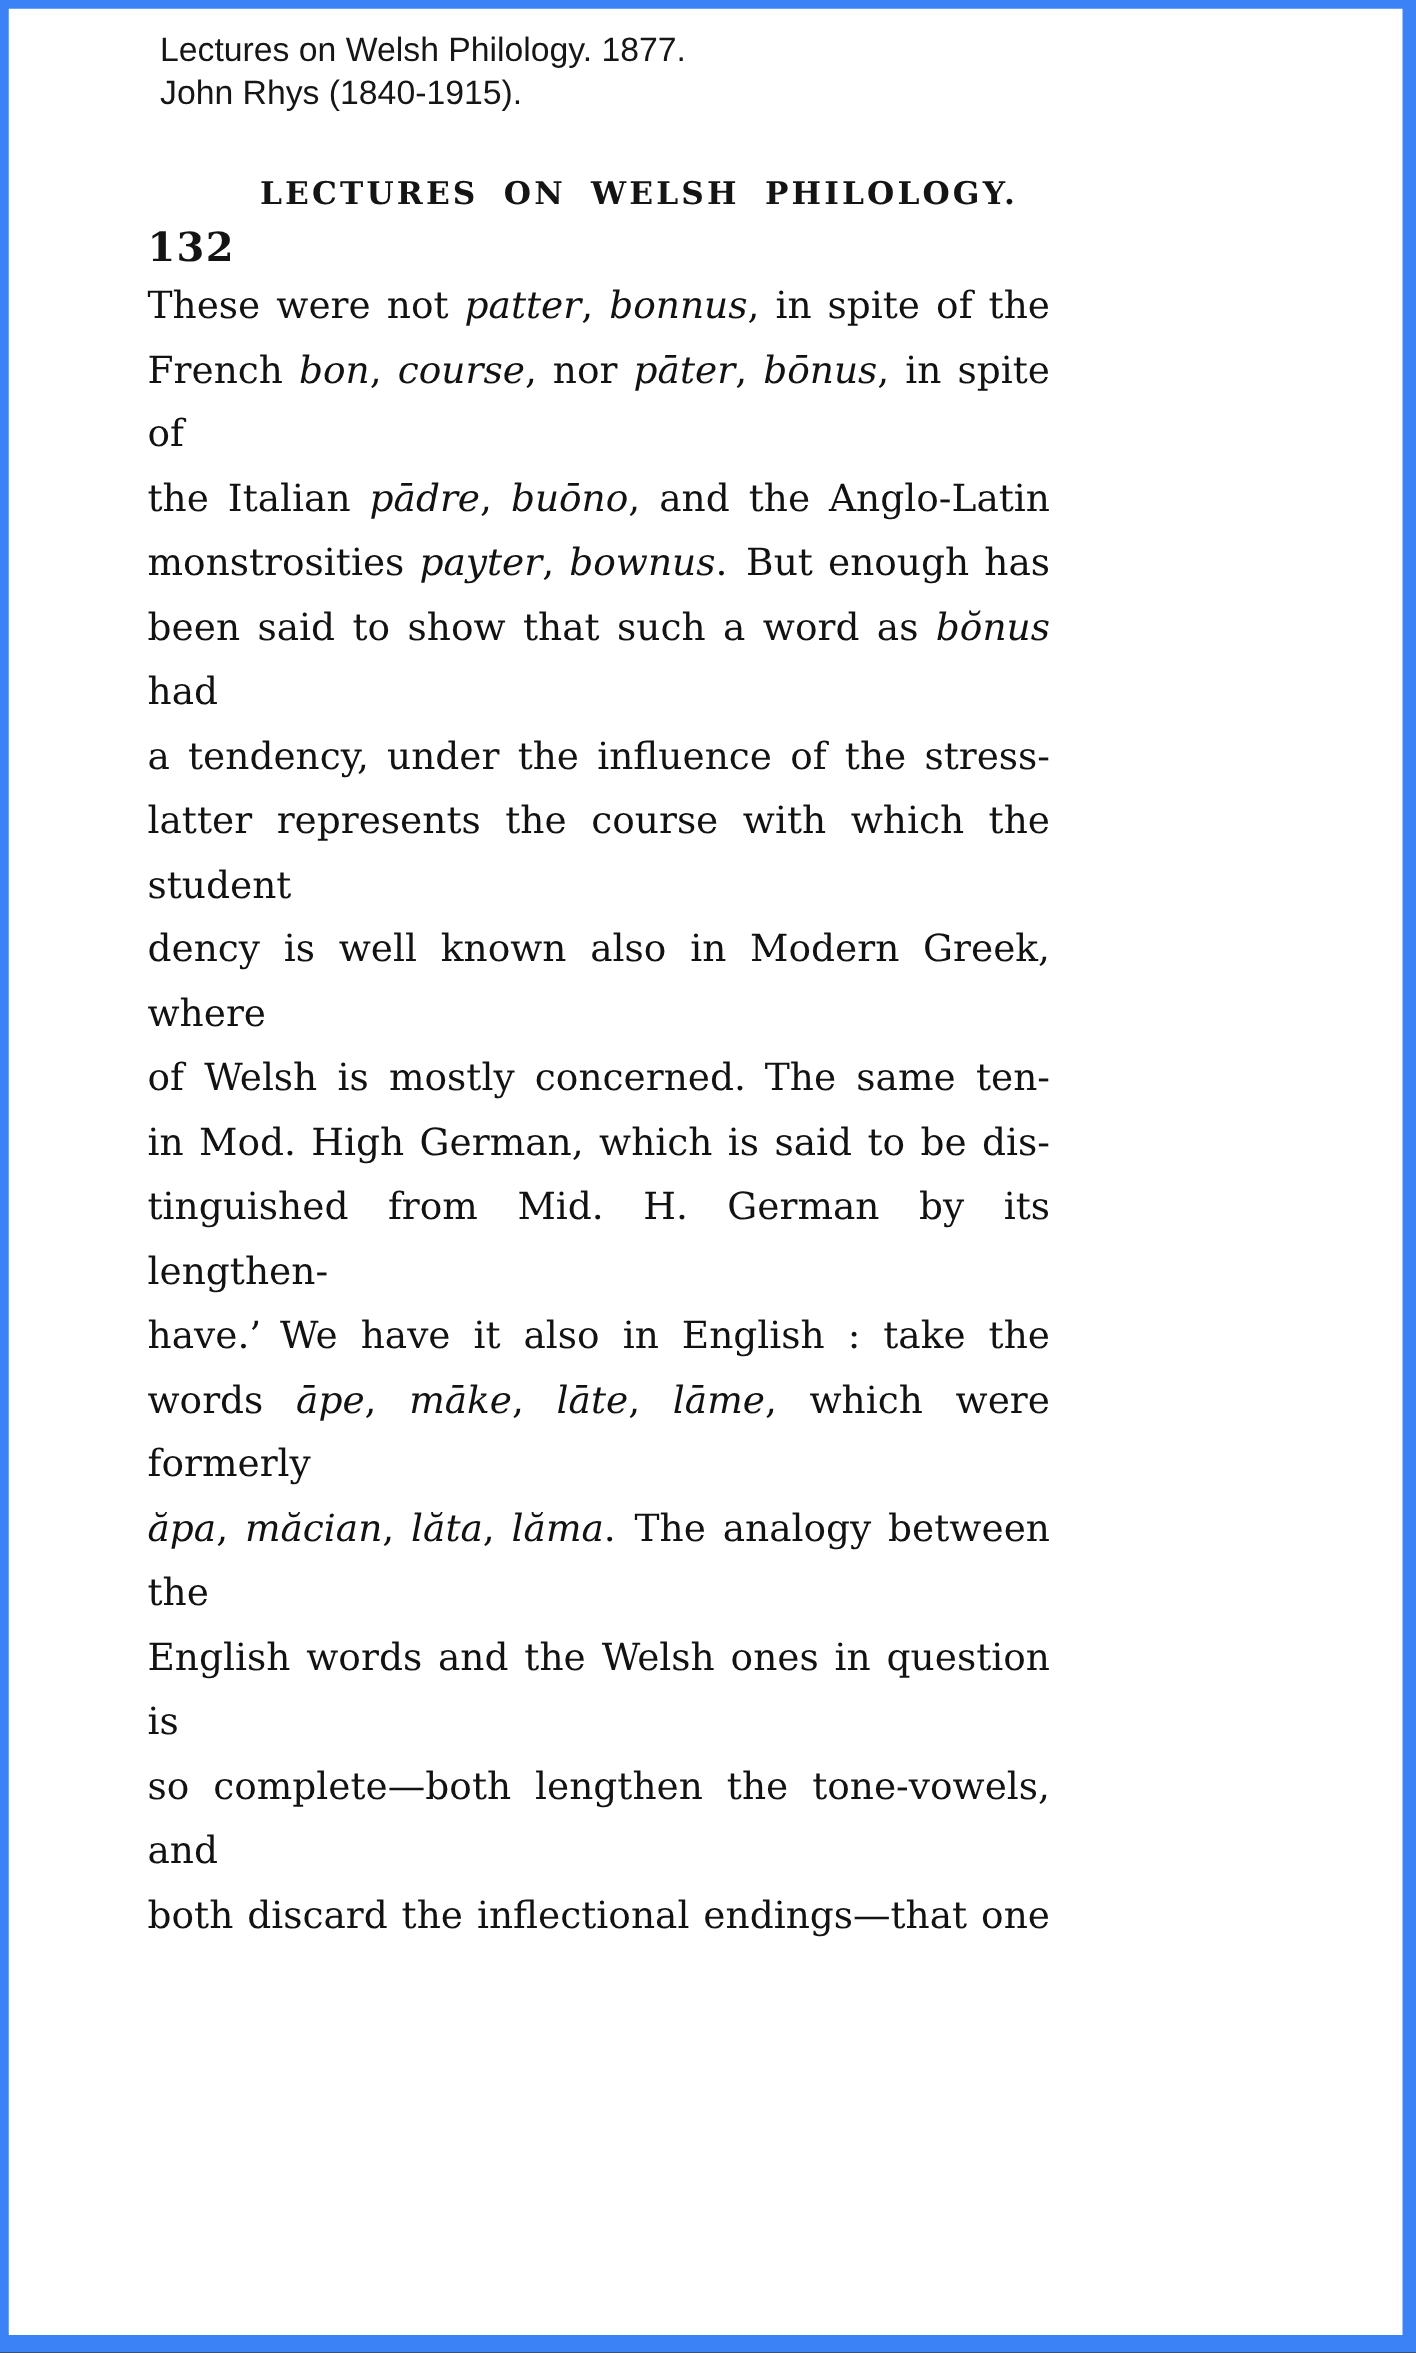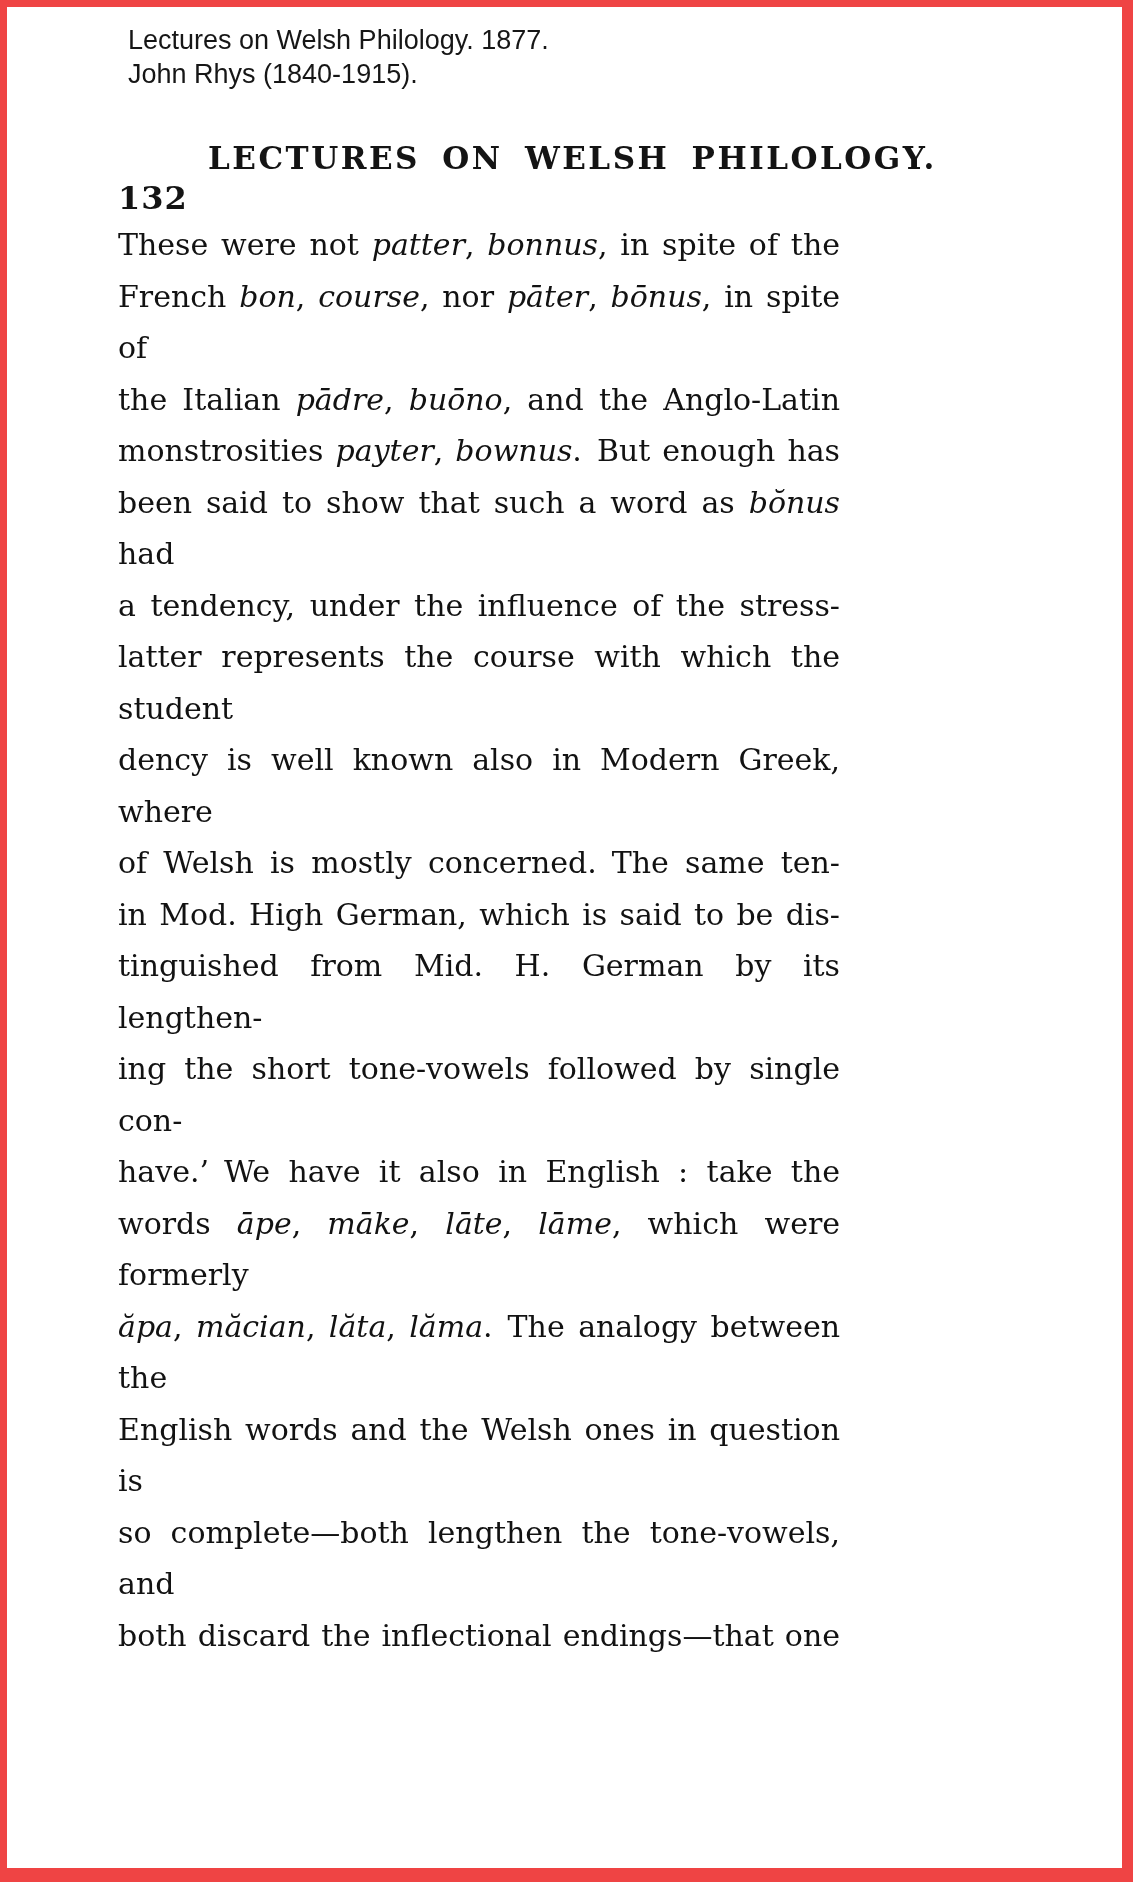--- a/index.html
+++ b/index.html
@@ -1,20 +1,20 @@
 <!DOCTYPE html>
 <html><head>
 <meta charset="utf-8">
 <style>
   html, body { margin: 0; padding: 0; background: #000; }
   .scan-frame {
     position: relative;
     width: 1133px;
     height: 1882px;
-    background: #ef4444;
+    background: #3b82f6;
     overflow: hidden;
   }
   .paper {
     position: absolute;
     left: 7px; top: 7px;
     width: 1115px; height: 1861px;
     background: #ffffff;
     color: #141414;
   }
   .annotation {
@@ -38,21 +38,21 @@
     font-size: 32px;
     font-weight: bold;
     letter-spacing: 1px;
     margin-top: 45px;
   }
   .header-title {
     position: absolute;
     left: 90px; right: 20px;
     top: 8px;
     text-align: center;
-    font-size: 31px;
+    font-size: 25px;
     font-weight: bold;
     letter-spacing: 2.5px;
     word-spacing: 9px;
     white-space: nowrap;
   }
   .body-text {
     position: absolute;
     left: 111px; top: 212px;
     width: 722px;
     font-family: "DejaVu Serif", "Liberation Serif", serif;
@@ -88,21 +88,20 @@
         <div class="line"><span>French </span><em>bon</em><span>, </span><em>course</em><span>, nor </span><em>pāter</em><span>, </span><em>bōnus</em><span>, in spite of</span></div>
         <div class="line"><span>the Italian </span><em>pādre</em><span>, </span><em>buōno</em><span>, and the Anglo-Latin</span></div>
         <div class="line"><span>monstrosities </span><em>payter</em><span>, </span><em>bownus</em><span>. But enough has</span></div>
         <div class="line"><span>been said to show that such a word as </span><em>bŏnus</em><span> had</span></div>
         <div class="line"><span>a tendency, under the influence of the stress-</span></div>
         <div class="line"><span>latter represents the course with which the student</span></div>
         <div class="line"><span>dency is well known also in Modern Greek, where</span></div>
         <div class="line"><span>of Welsh is mostly concerned. The same ten-</span></div>
         <div class="line"><span>in Mod. High German, which is said to be dis-</span></div>
         <div class="line"><span>tinguished from Mid. H. German by its lengthen-</span></div>
-        <div class="line"><span>ing the short tone-vowels followed by single con-</span></div>
         <div class="line"><span>have.’ We have it also in English : take the</span></div>
         <div class="line"><span>words </span><em>āpe</em><span>, </span><em>māke</em><span>, </span><em>lāte</em><span>, </span><em>lāme</em><span>, which were formerly</span></div>
         <div class="line"><em>ăpa</em><span>, </span><em>măcian</em><span>, </span><em>lăta</em><span>, </span><em>lăma</em><span>. The analogy between the</span></div>
         <div class="line"><span>English words and the Welsh ones in question is</span></div>
         <div class="line"><span>so complete—both lengthen the tone-vowels, and</span></div>
         <div class="line"><span>both discard the inflectional endings—that one</span></div>
       </div>
 
   </div>
 </div>

